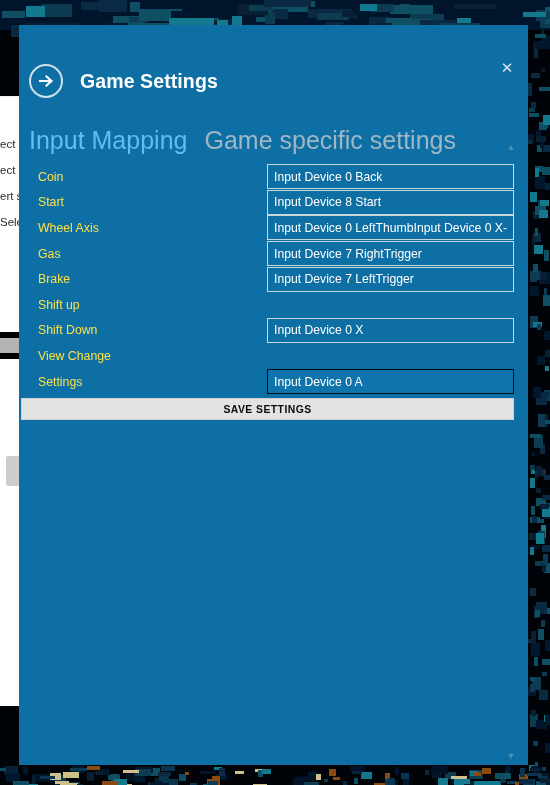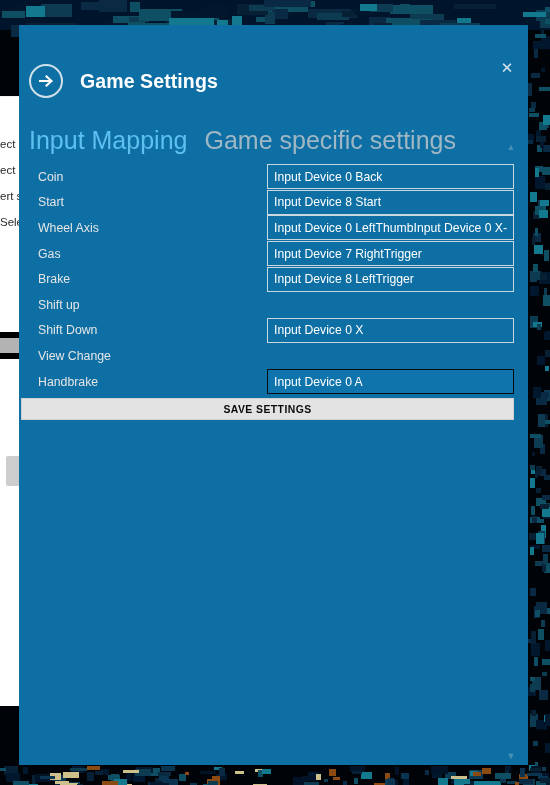--- a/index.html
+++ b/index.html
@@ -142,21 +142,21 @@
   .map-row {
     position: relative;
     height: 25.6px;
     display: flex;
     align-items: center;
   }
   .map-label {
     position: absolute;
     left: 19px;
     font-size: 12.3px;
-    color: #e5e5e5;
+    color: #fde047;
     white-space: nowrap;
   }
   .map-field {
     position: absolute;
     left: 248px;
     width: 247px;
     height: 25px;
     background: #0e6fa4;
     border: 1px solid #c9d7de;
     display: flex;
@@ -595,37 +595,37 @@
         </div>
         <div class="map-row">
           <div class="map-label">Gas</div>
           <div class="map-field">
             <span>Input Device 7 RightTrigger</span>
           </div>
         </div>
         <div class="map-row">
           <div class="map-label">Brake</div>
           <div class="map-field">
-            <span>Input Device 8 LeftTrigger</span>
+            <span>Input Device 7 LeftTrigger</span>
           </div>
         </div>
         <div class="map-row">
           <div class="map-label">Shift up</div>
         </div>
         <div class="map-row">
           <div class="map-label">Shift Down</div>
           <div class="map-field">
             <span>Input Device 0 X</span>
           </div>
         </div>
         <div class="map-row">
           <div class="map-label">View Change</div>
         </div>
         <div class="map-row">
-          <div class="map-label">Handbrake</div>
+          <div class="map-label">Settings</div>
           <div class="map-field focused">
             <span>Input Device 0 A</span>
           </div>
         </div>
       </div>
 
     <div class="save-btn">
       <span>SAVE SETTINGS</span>
     </div>
 

